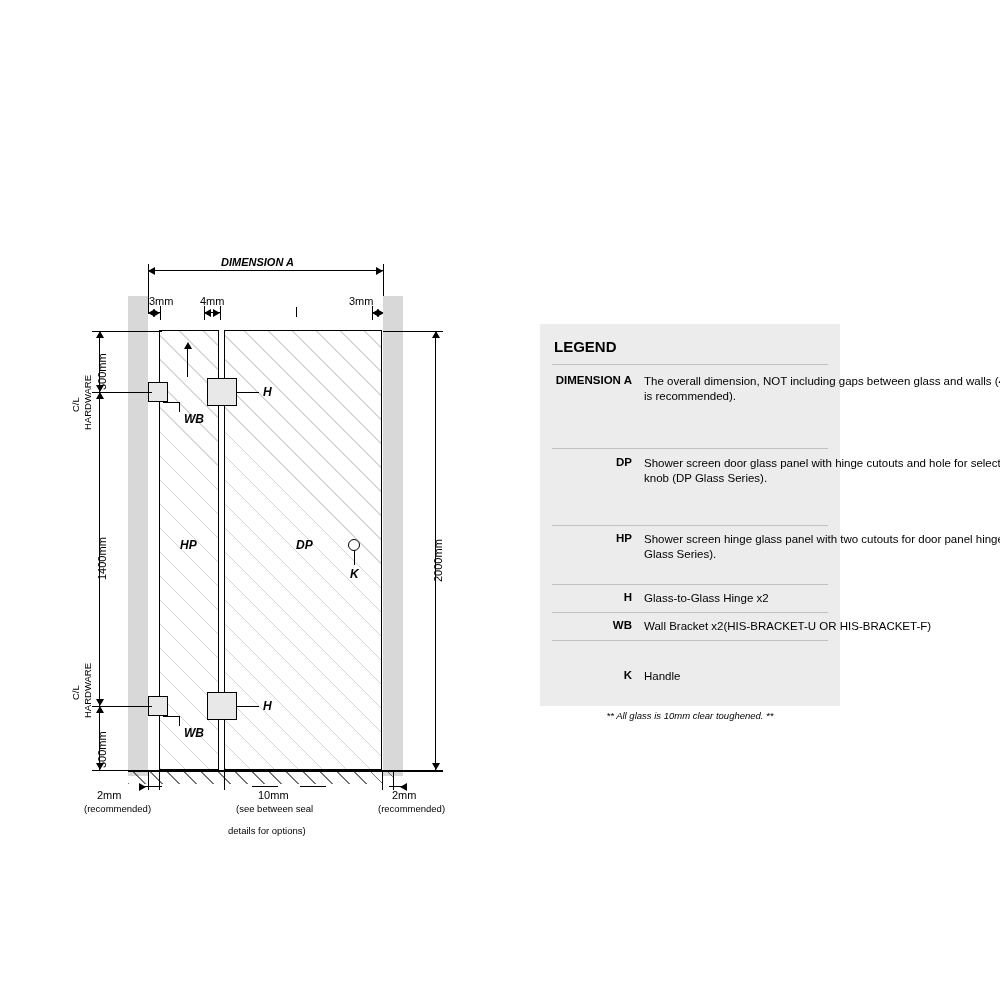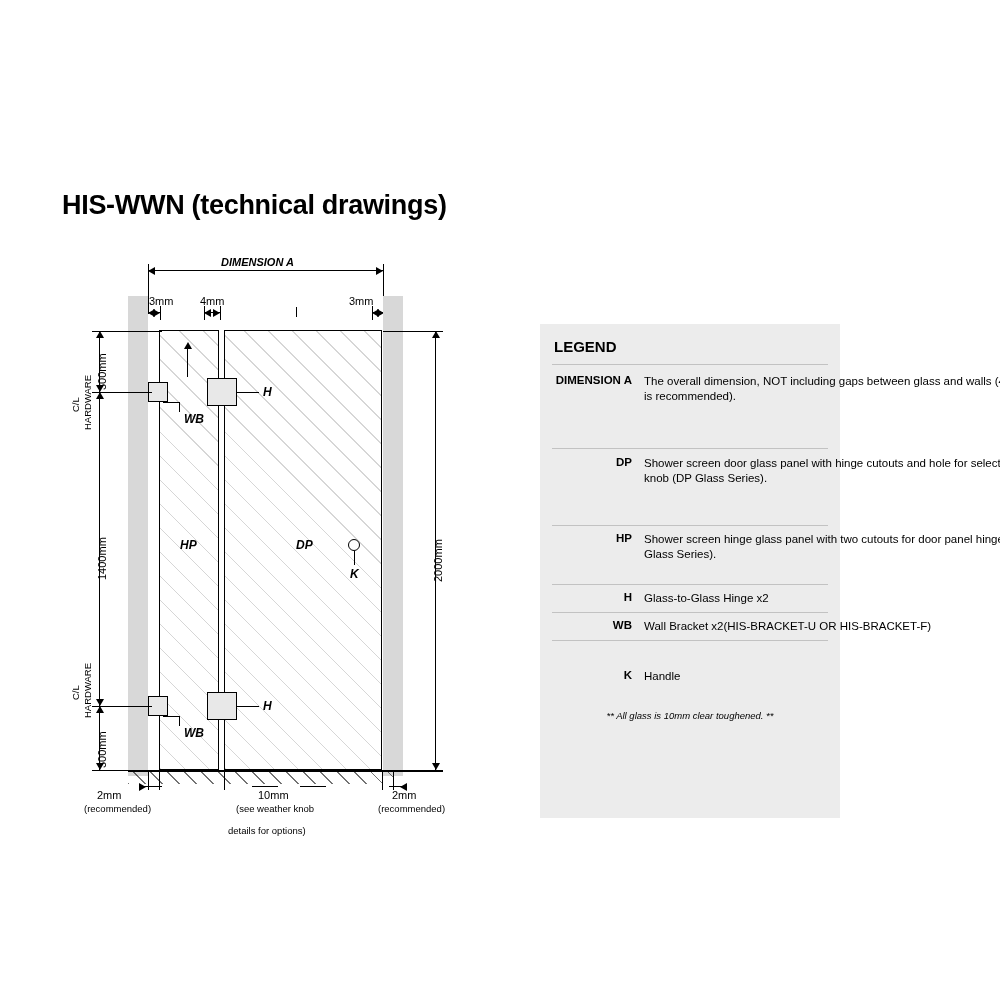--- a/index.html
+++ b/index.html
@@ -61,21 +61,21 @@
     background:
       repeating-linear-gradient(45deg,
         rgba(0,0,0,0.55) 0px,
         rgba(0,0,0,0.55) 1px,
         rgba(255,255,255,0) 1px,
         rgba(255,255,255,0) 12px);
   }
 
   
   .legend{
-    position:absolute;left:540px;top:324px;width:300px;height:494px;
+    position:absolute;left:540px;top:324px;width:300px;height:382px;
     background:#ececec;
   }
   .legend-title{
     position:absolute;left:14px;top:14px;font-size:15px;font-weight:bold;
   }
   .legend-rule{position:absolute;left:12px;height:1px;background:#c2c2c2;width:276px;}
   .lrow{position:absolute;left:0;width:300px;}
   .lrow .key{
     position:absolute;left:0;width:92px;text-align:right;
     font-size:11.5px;font-weight:bold;
@@ -87,21 +87,20 @@
   .legend-foot{
     position:absolute;left:0;top:380px;width:300px;text-align:center;
     font-size:9.5px;font-style:italic;
   }
 </style>
 </head>
 <body>
 
 <div class="page">
 
-  <div class="title">HIS-WWN (technical drawings)</div>
 
   <div class="drawing">
 
     <div class="lbl-dim" style="left:221px;top:256px;">DIMENSION A</div>
     <div class="ln h1" style="left:148px;top:270px;width:235px;"></div>
     <div class="arrowL" style="left:148px;top:267px;"></div>
     <div class="arrowR" style="left:376px;top:267px;"></div>
     <div class="ln v1" style="left:148px;top:264px;height:50px;"></div>
     <div class="ln v1" style="left:383px;top:264px;height:50px;"></div>
 
@@ -206,21 +205,21 @@
     <div class="arrowR" style="left:139px;top:783px;"></div>
     <div class="ln h1" style="left:252px;top:786px;width:26px;"></div>
     <div class="ln h1" style="left:300px;top:786px;width:26px;"></div>
     <div class="ln h1" style="left:389px;top:786px;width:18px;"></div>
     <div class="arrowL" style="left:400px;top:783px;"></div>
 
     <div class="lbl" style="left:97px;top:789px;">2mm</div>
     <div class="lbl-small" style="left:84px;top:803px;">(recommended)</div>
 
     <div class="lbl" style="left:258px;top:789px;">10mm</div>
-    <div class="lbl-small" style="left:236px;top:803px;">(see weather knob</div>
+    <div class="lbl-small" style="left:236px;top:803px;">(see between seal</div>
     <div class="lbl-small" style="left:228px;top:825px;">details for options)</div>
 
     <div class="lbl" style="left:392px;top:789px;">2mm</div>
     <div class="lbl-small" style="left:378px;top:803px;">(recommended)</div>
 
   </div>
 
   <div class="legend">
     <div class="legend-title">LEGEND</div>
     <div class="legend-rule" style="top:40px;"></div>

